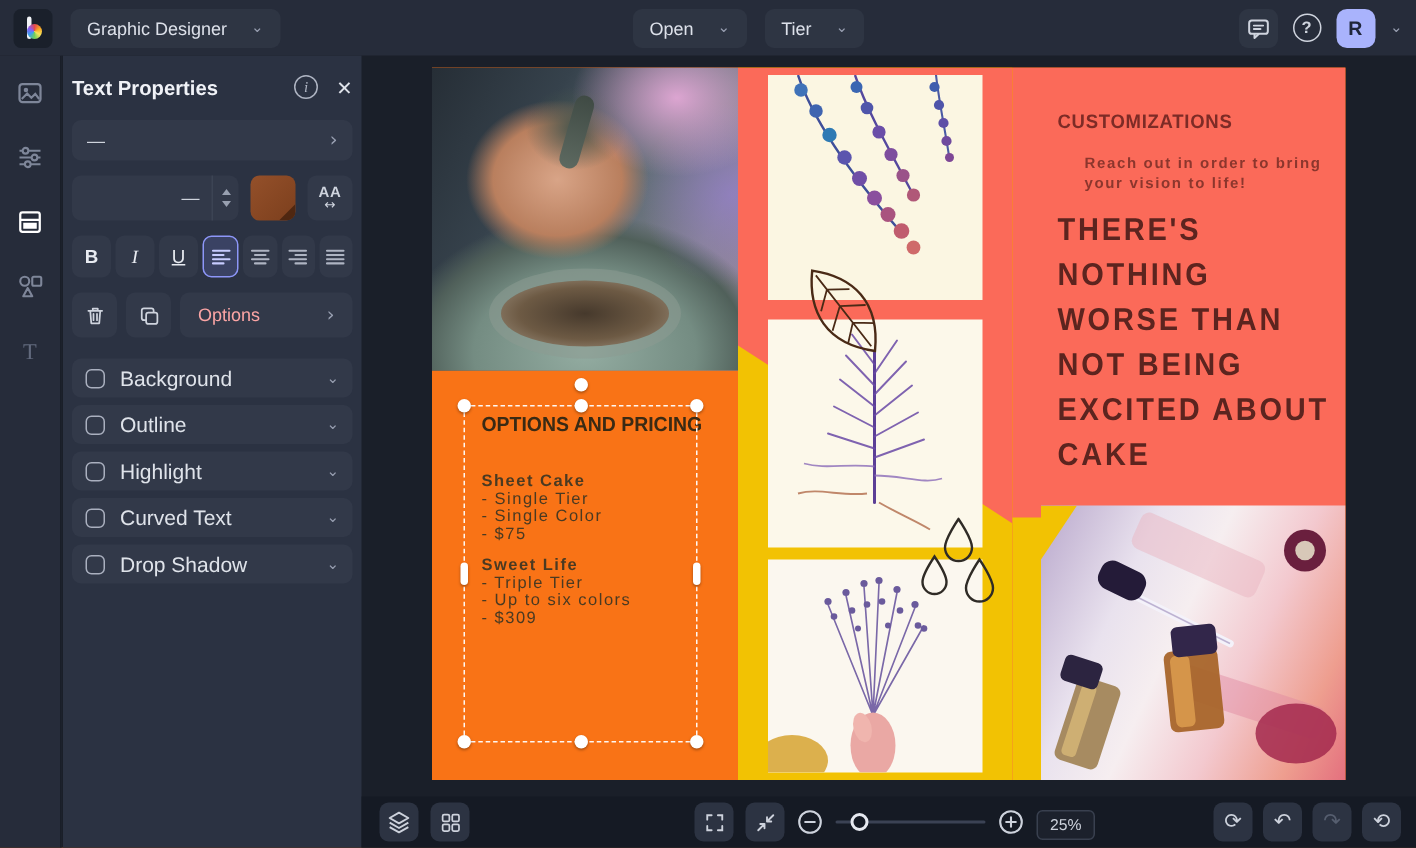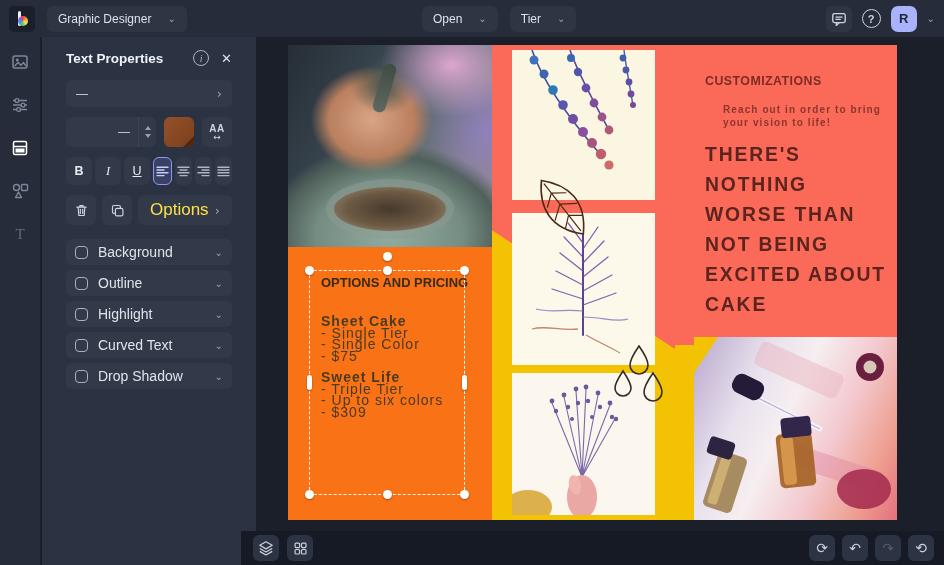--- a/index.html
+++ b/index.html
@@ -24,21 +24,21 @@
                  color:#cfd4de; font-size:11px; font-weight:bold; cursor:pointer; }
   .avatar { width:26px; height:26px; background:#a9b3fc; border-radius:7px; display:flex; align-items:center; justify-content:center;
             color:#20263a; font-weight:bold; font-size:13px; cursor:pointer; }
 
   
   .rail { position:absolute; top:37px; left:0; bottom:0; width:41px; background:#262c3a; border-right:1px solid #191e28;
           display:flex; flex-direction:column; align-items:center; padding-top:16px; gap:25px; z-index:30; }
   .rail svg { display:block; cursor:pointer; }
 
   
-  .panel { position:absolute; top:37px; left:42px; width:214px; bottom:0; background:#2b3242; z-index:30; padding:13px 24px; }
+  .panel { position:absolute; top:37px; left:42px; width:199px; bottom:0; background:#2b3242; z-index:30; padding:13px 6px; }
   .panel-head { display:flex; align-items:center; margin-bottom:14px; }
   .panel-title { color:#f0f2f7; font-size:13.5px; font-weight:bold; flex:1; }
   .info-circle { width:16px; height:16px; border:1.4px solid #aeb4c2; border-radius:50%; color:#aeb4c2; font-size:10px;
                  display:flex; align-items:center; justify-content:center; margin-right:12px; cursor:pointer; font-style:italic; font-family:"Liberation Serif",serif; }
   .close-x { color:#dfe3ea; font-size:13px; cursor:pointer; }
   .ctl { background:#323949; border-radius:6px; }
   .font-select { height:27px; display:flex; align-items:center; padding:0 10px; margin-bottom:10px; cursor:pointer; }
   .font-select .val { color:#cfd4dd; font-size:12px; flex:1; }
   .chev-r { color:#9aa1b3; font-size:13px; }
   .size-row { display:flex; gap:8px; margin-bottom:10px; }
@@ -52,21 +52,21 @@
   .aa-btn { width:30px; height:30px; display:flex; flex-direction:column; align-items:center; justify-content:center; color:#cfd4de; cursor:pointer; }
   .aa-top { font-size:10px; font-weight:bold; line-height:9px; letter-spacing:.5px;}
   .aa-arr { font-size:9px; line-height:8px; }
   .style-row { display:flex; gap:3px; margin-bottom:10px; }
   .btn-char { width:26px; height:28px; display:flex; align-items:center; justify-content:center; color:#e8ebf1; font-size:12.5px; cursor:pointer; }
   .btn-align { flex:1; height:28px; display:flex; align-items:center; justify-content:center; cursor:pointer; }
   .btn-align.active { border:1px solid #8d96f8; background:#3a4263; }
   .act-row { display:flex; gap:6px; margin-bottom:14px; }
   .sq-btn { width:30px; height:30px; display:flex; align-items:center; justify-content:center; cursor:pointer; }
   .options-btn { flex:1; height:30px; display:flex; align-items:center; padding:0 12px; cursor:pointer; }
-  .options-btn .lbl { flex:1; color:#fde047; font-size:17px; }
+  .options-btn .lbl { flex:1; color:#fca5a5; font-size:12px; }
   .toggle-row { height:26px; display:flex; align-items:center; padding:0 9px; margin-bottom:5px; cursor:pointer; }
   .chk { width:13px; height:13px; border:1.5px solid #aab0bf; border-radius:4px; margin-right:10px; cursor:pointer; }
   .toggle-lbl { flex:1; color:#dfe3ea; font-size:14px; }
   .chev-d { color:#9aa1b3; font-size:10px; }
 
   
   .workspace { position:absolute; top:37px; left:241px; right:0; bottom:0; background:#1a1f29; }
   .canvas { position:absolute; left:47px; top:8px; width:609px; height:475px; background:#f97316; overflow:hidden; }
 
   .photo-mortar { position:absolute; left:0; top:0; width:204px; height:202px;
@@ -101,21 +101,21 @@
   .photo-vials { position:absolute; left:406px; top:292px; width:203px; height:183px; z-index:1;
     background:linear-gradient(115deg,#b9a8cc 0%,#e9e2ee 28%,#f6eef0 45%,#f3c9cf 65%,#ee9e8f 85%,#e4707e 100%); }
   .yellow-strip { position:absolute; left:387px; top:300px; width:19px; height:175px; background:#f2c203; z-index:2; }
   .yellow-wedge { position:absolute; left:406px; top:292px; width:24px; height:36px; background:#f2c203;
                   clip-path:polygon(0 0,100% 0,0 100%); z-index:2; }
 
   
   .pricing { position:absolute; left:33px; top:230px; width:144px; z-index:4; color:#4a3a22; }
   .pr-head { font-size:13.5px; font-weight:800; color:#3a2a14; white-space:nowrap; transform:scaleX(.96);
              transform-origin:left top; margin-bottom:26px; }
-  .pr-group { margin-bottom:10px; font-size:14px; letter-spacing:1px; line-height:11.5px; }
+  .pr-group { margin-bottom:10px; font-size:11px; letter-spacing:1px; line-height:11.5px; }
   .pr-title { font-weight:800; }
   .selection { position:absolute; left:21px; top:225px; width:156px; height:225px; z-index:5;
                border:1px dashed rgba(255,255,255,.95); }
   .hdl { position:absolute; width:9px; height:9px; background:#fff; border-radius:50%; box-shadow:0 1px 2px rgba(0,0,0,.35); cursor:pointer; }
   .h-tl{left:-5px;top:-5px;} .h-tr{right:-5px;top:-5px;} .h-bl{left:-5px;bottom:-5px;} .h-br{right:-5px;bottom:-5px;}
   .h-tc{left:calc(50% - 4.5px);top:-5px;} .h-bc{left:calc(50% - 4.5px);bottom:-5px;}
   .h-rot{left:calc(50% - 4.5px);top:-19px;}
   .pill { position:absolute; width:5px; height:15px; background:#fff; border-radius:3px; box-shadow:0 1px 2px rgba(0,0,0,.35); cursor:pointer; }
   .p-l{left:-3px;top:calc(50% - 7.5px);} .p-r{right:-3px;top:calc(50% - 7.5px);}
 
@@ -454,20 +454,44 @@
     <div class="bb-btn">
       <svg width="15" height="15" viewBox="0 0 18 18">
         <rect x="2.5" y="2.5" width="5.4" height="5.4" rx="1.2" fill="none" stroke="#cdd2dc" stroke-width="1.4"></rect>
         <rect x="10.2" y="2.5" width="5.4" height="5.4" rx="1.2" fill="none" stroke="#cdd2dc" stroke-width="1.4"></rect>
         <rect x="2.5" y="10.2" width="5.4" height="5.4" rx="1.2" fill="none" stroke="#cdd2dc" stroke-width="1.4"></rect>
         <rect x="10.2" y="10.2" width="5.4" height="5.4" rx="1.2" fill="none" stroke="#cdd2dc" stroke-width="1.4"></rect>
       </svg>
     </div>
   </div>
 
+  <div class="bb-center">
+    <div class="bb-btn">
+      <svg width="15" height="15" viewBox="0 0 18 18">
+        <path d="M3 6.5 V3 H6.5 M11.5 3 H15 V6.5 M15 11.5 V15 H11.5 M6.5 15 H3 V11.5" fill="none" stroke="#cdd2dc" stroke-width="1.5" stroke-linecap="round"></path>
+      </svg>
+    </div>
+    <div class="bb-btn">
+      <svg width="15" height="15" viewBox="0 0 18 18">
+        <path d="M15 3 L10 8 M10 8 h3.4 M10 8 v-3.4 M3 15 L8 10 M8 10 h-3.4 M8 10 v3.4" fill="none" stroke="#cdd2dc" stroke-width="1.5" stroke-linecap="round"></path>
+      </svg>
+    </div>
+    <svg width="18" height="18" viewBox="0 0 18 18" style="cursor:pointer">
+      <circle cx="9" cy="9" r="7.2" fill="none" stroke="#cdd2dc" stroke-width="1.4"></circle>
+      <path d="M5.8 9 h6.4" stroke="#cdd2dc" stroke-width="1.4" stroke-linecap="round"></path>
+    </svg>
+    <div class="slider-track">
+      <span class="knob"></span>
+    </div>
+    <svg width="18" height="18" viewBox="0 0 18 18" style="cursor:pointer">
+      <circle cx="9" cy="9" r="7.2" fill="none" stroke="#cdd2dc" stroke-width="1.4"></circle>
+      <path d="M5.8 9 h6.4 M9 5.8 v6.4" stroke="#cdd2dc" stroke-width="1.4" stroke-linecap="round"></path>
+    </svg>
+    <div class="zoom-box">25%</div>
+  </div>
 
   <div class="bb-right">
     <div class="bb-btn">
       <span class="bb-glyph uglyph">⟳</span>
     </div>
     <div class="bb-btn">
       <span class="bb-glyph uglyph">↶</span>
     </div>
     <div class="bb-btn">
       <span class="bb-glyph uglyph dim">↷</span>

